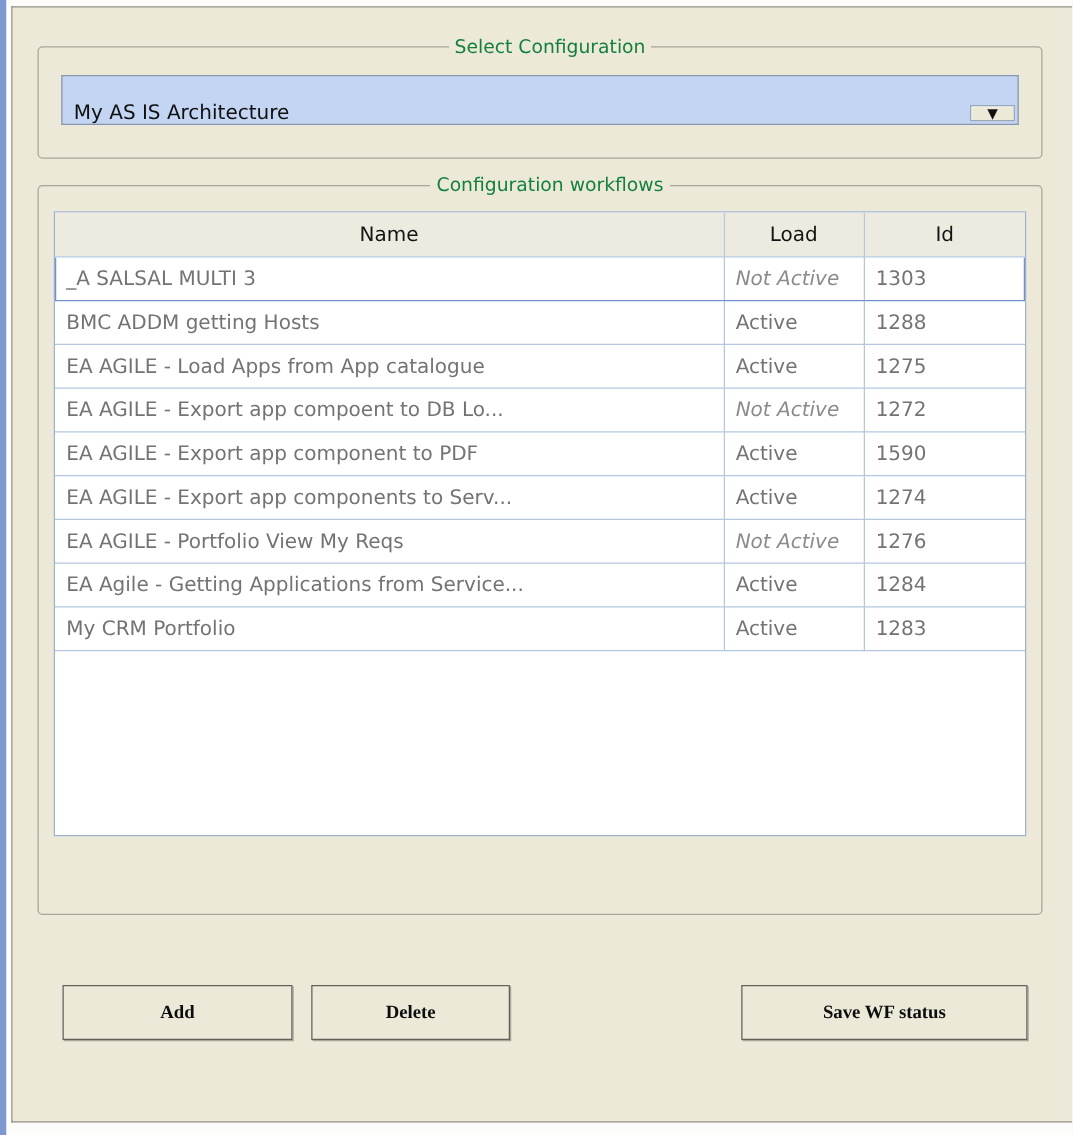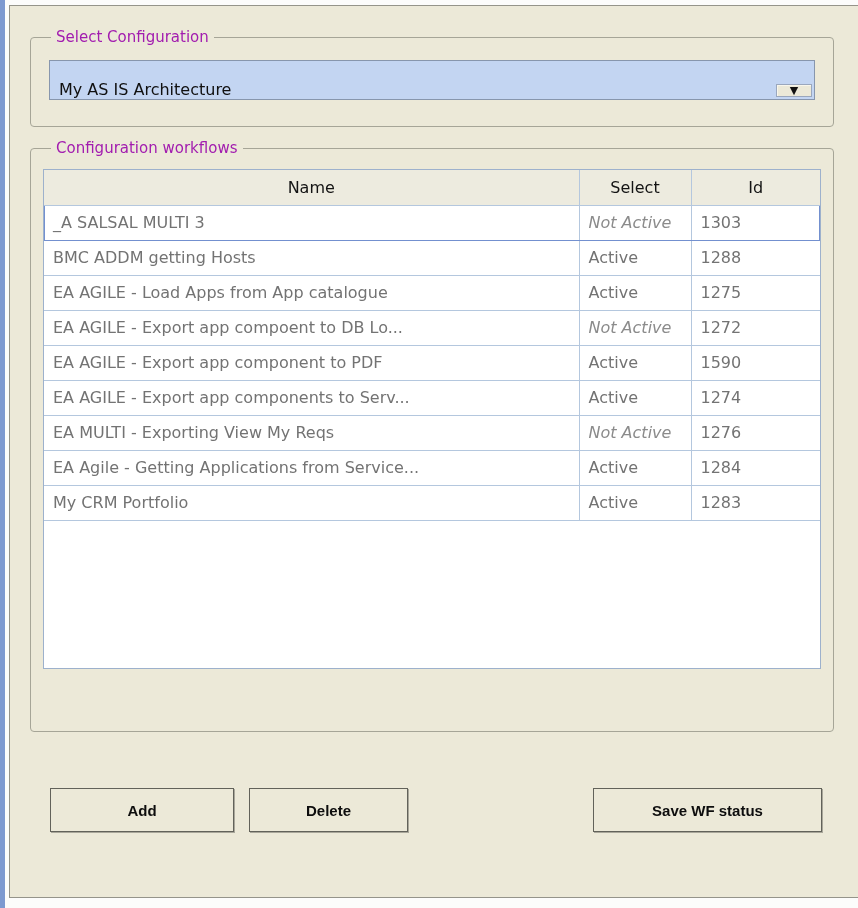--- a/index.html
+++ b/index.html
@@ -29,23 +29,24 @@
   }
 
   fieldset {
     border: 1px solid #a6a597;
     border-radius: 4px;
     padding: 6px 12px 14px 12px;
     background: transparent;
   }
   legend {
     font-size: 15px;
-    color: #a21caf;
+    color: #15803d;
     padding: 0 5px;
     margin-left: 8px;
+    text-align: center;
   }
 
   
   .combobox {
     display: flex; align-items: flex-end;
     height: 40px;
     margin: 8px 6px 12px 6px;
     border: 1px solid #8796ad;
     background: var(--combobox-bg, #c3d5f2);
     cursor: default;
@@ -110,21 +111,21 @@
   
   .button-row {
     display: flex; align-items: center;
     margin: 56px 12px 0 20px;
   }
   .btn {
     height: 44px;
     background: #ece9d8;
     border: 1px solid #62625a;
     box-shadow: 1px 1px 0 #a9a79a;
-    font-family: Liberation Sans, sans-serif;
+    font-family: Liberation Serif, serif;
     font-weight: bold;
     font-size: 15px;
     color: #0d0d0d;
     cursor: default;
   }
   .btn-add    { width: 184px; }
   .btn-delete { width: 159px; margin-left: 15px; }
   .btn-save   { width: 229px; margin-left: auto; }
 </style>
 </head>
@@ -150,21 +151,21 @@
       <div class="viewport">
         <table>
           <colgroup>
             <col style="width:535px">
             <col style="width:112px">
             <col>
           </colgroup>
           <thead>
             <tr>
               <th>Name</th>
-              <th>Select</th>
+              <th>Load</th>
               <th>Id</th>
             </tr>
           </thead>
           <tbody id="wf-rows">
               <tr class="selected">
                 <td>_A SALSAL MULTI 3</td>
                 <td class="not-active">Not Active</td>
                 <td>1303</td>
               </tr>
               <tr>
@@ -186,21 +187,21 @@
                 <td>EA AGILE - Export app component to PDF</td>
                 <td>Active</td>
                 <td>1590</td>
               </tr>
               <tr>
                 <td>EA AGILE - Export app components to Serv...</td>
                 <td>Active</td>
                 <td>1274</td>
               </tr>
               <tr>
-                <td>EA MULTI - Exporting View My Reqs</td>
+                <td>EA AGILE - Portfolio View My Reqs</td>
                 <td class="not-active">Not Active</td>
                 <td>1276</td>
               </tr>
               <tr>
                 <td>EA Agile - Getting Applications from Service...</td>
                 <td>Active</td>
                 <td>1284</td>
               </tr>
               <tr>
                 <td>My CRM Portfolio</td>

